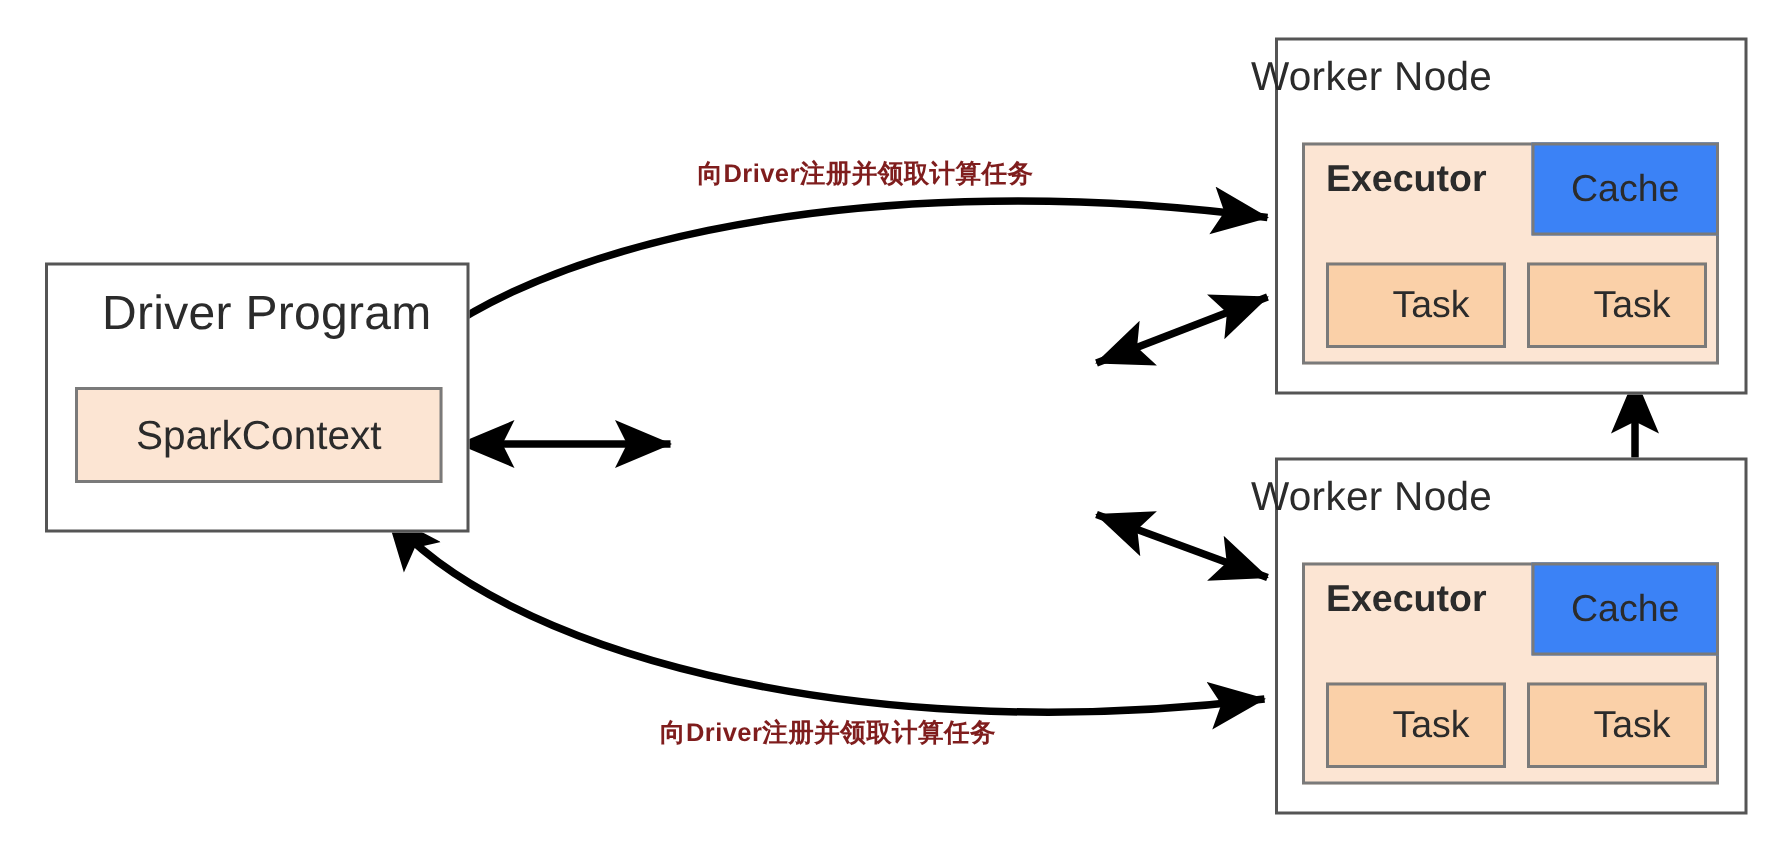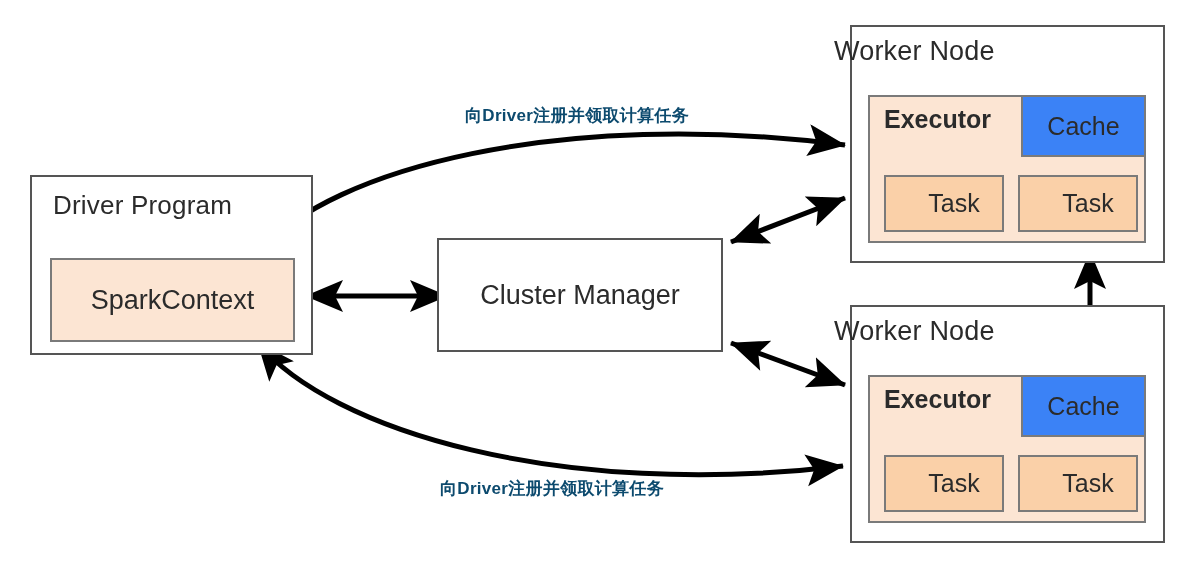--- a/index.html
+++ b/index.html
@@ -25,24 +25,24 @@
     justify-content:center;
   }
   .box-label{
     position:absolute;
     color:#2b2b2b;
     white-space:nowrap;
     letter-spacing:.2px;
   }
   
   #driver-program{ left:30px;  top:175px; width:283px; height:180px; }
-  #driver-program-title{ left:53px; top:190px; font-size:26px; }
+  #driver-program-title{ left:68px; top:190px; font-size:32px; }
 
   #spark-context{
-    left:50px; top:258px; width:245px; height:84px;
+    left:50px; top:258px; width:245px; height:64px;
     background:#fce5d3; border:2px solid #7a7a7a;
     font-size:27px; color:#2b2b2b;
   }
 
   #cluster-manager{
     left:437px; top:238px; width:286px; height:114px;
     font-size:27px; color:#2b2b2b;
   }
 
   .worker-node{ left:850px; width:315px; height:238px; }
@@ -78,21 +78,21 @@
     box-sizing:border-box;
     display:flex; align-items:center; justify-content:center;
     font-size:25px; color:#2b2b2b;padding-left:20px;
   }
   .task-left{ left:14px; }
   .task-right{ left:148px; }
 
   
   .annotation{
     position:absolute;
-    color:#0c4a6e;
+    color:#7f1d1d;
     font-weight:bold;
     font-size:17px;
     white-space:nowrap;
     letter-spacing:.3px;
   }
   #annotation-top{ left:465px; top:104px; }
   #annotation-bottom{ left:440px; top:477px; }
 
   
   #arrow-layer{
@@ -139,21 +139,20 @@
     <g>
       <path d="M 258,343 C 330,430 560,500 843,466" fill="none" stroke="#000000" stroke-width="5" marker-start="url(#ah-start)" marker-end="url(#ah-end)"></path>
     </g>
   </svg>
 
   <div class="box" id="driver-program"></div>
   <div class="box-label" id="driver-program-title">Driver Program</div>
 
   <div class="box" id="spark-context">SparkContext</div>
 
-  <div class="box" id="cluster-manager">Cluster Manager</div>
 
   <div class="box worker-node" id="worker-node-1"></div>
   <div class="box-label worker-node-title" id="worker-node-1-title">Worker Node</div>
 
   <div class="box executor" id="executor-1">
     <span class="executor-title">Executor</span>
     <div class="cache">Cache</div>
     <div class="task task-left">Task</div>
     <div class="task task-right">Task</div>
   </div>

